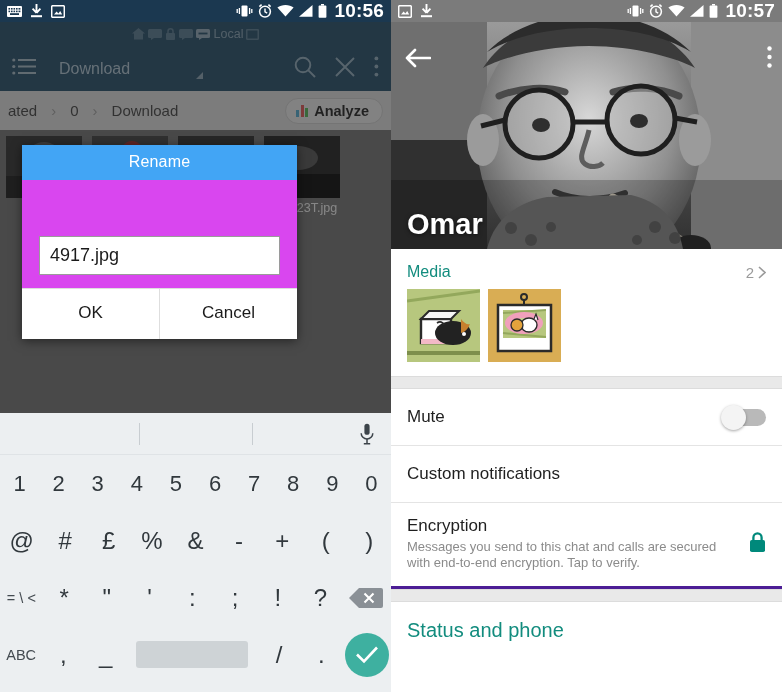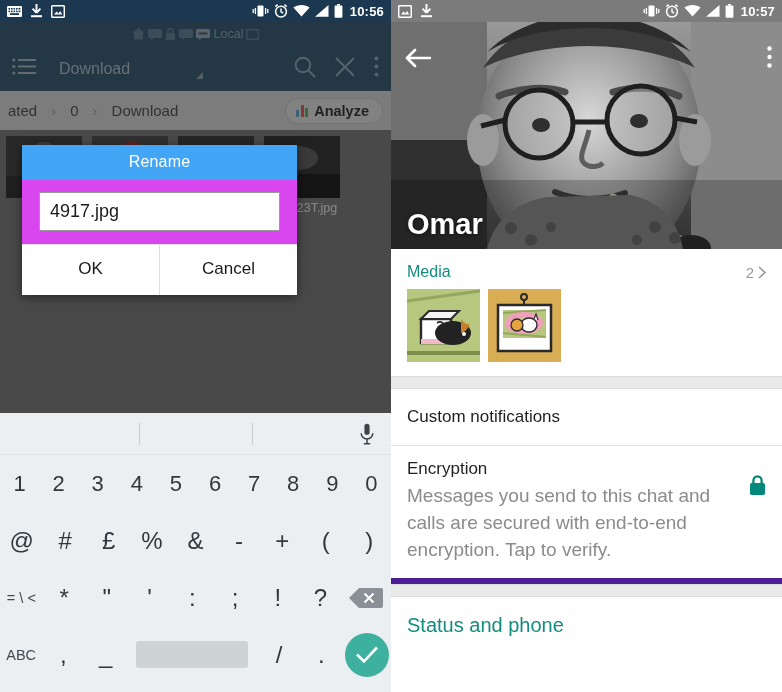--- a/index.html
+++ b/index.html
@@ -12,21 +12,21 @@
   .panel { width: 391px; height: 692px; position: relative; overflow: hidden; }
 
   
   .statusbar {
     height: 22px; display: flex; align-items: center;
     padding: 0 7px; font-size: 13px; font-weight: bold;
     color: #ffffff; position: relative; z-index: 40;
   }
   .sb-left { display: flex; align-items: center; gap: 8px; }
   .sb-right { margin-left: auto; display: flex; align-items: center; gap: 5px; }
-  .sb-time { font-size: 13px; letter-spacing: .2px; margin-left: 2px; }
+  .sb-time { font-size: 19px; letter-spacing: .2px; margin-left: 2px; }
   .sb-ic { display: inline-flex; align-items: center; }
 
   
   .left { background: #6e6e6e; }
   .left .statusbar { background: #1b3850; }
 
   .fm-tabstrip {
     position: absolute; top: 22px; left: 0; right: 0; height: 24px;
     background: #1e4763; display: flex; align-items: center;
     justify-content: center; gap: 3px; z-index: 30;
@@ -89,21 +89,21 @@
   
   .dlg {
     position: absolute; left: 22px; top: 145px; width: 275px;
     background: #d946ef; z-index: 50;
     box-shadow: 0 2px 10px rgba(0,0,0,.5);
   }
   .dlg-title {
     background: #42a5f5; color: #fff; font-size: 16px;
     text-align: center; padding: 8px 0 9px; letter-spacing: .2px;
   }
-  .dlg-field { padding: 12px 17px 13px; }
+  .dlg-field { padding: 12px 17px 13px; margin-top: 44px; }
   .dlg-input {
     width: 100%; border: 1px solid #9a9a9a; background: #fff;
     font-size: 18px; color: #1a1a1a; padding: 8px 10px;
     font-family: "Liberation Sans", sans-serif; outline: none; border-radius: 0;
   }
   .dlg-btns { display: flex; border-top: 1px solid #dedede; }
   .dlg-btn {
     flex: 1; text-align: center; padding: 14px 0 16px;
     font-size: 17px; color: #1a1a1a; background: #fff;
   }
@@ -171,24 +171,24 @@
   .wa-row-label { font-size: 17px; color: #1f1f1f; }
   .toggle {
     margin-left: auto; width: 44px; height: 17px; border-radius: 9px;
     background: #b9b9b9; position: relative;
   }
   .toggle .knob {
     position: absolute; left: -1px; top: -4px; width: 25px; height: 25px;
     border-radius: 50%; background: #f4f4f4; box-shadow: 0 1px 3px rgba(0,0,0,.35);
   }
   .wa-enc { display: flex; align-items: flex-start; padding: 13px 16px 15px;
-            border-bottom: 6px solid #4c1d95; background: #fff; }
+            border-bottom: 3px solid #4c1d95; background: #fff; }
   .wa-enc-txt { flex: 1; padding-right: 14px; }
   .wa-enc-title { font-size: 17px; color: #1f1f1f; margin-bottom: 3px; }
-  .wa-enc-desc { font-size: 19px; color: #8b8b8b; line-height: 27px; }
+  .wa-enc-desc { font-size: 13px; color: #8b8b8b; line-height: 16px; }
   .wa-enc-ic { padding-top: 16px; }
   .wa-status-sec { padding: 17px 16px 0; }
   .wa-status-title { color: #128c7e; font-size: 20px; }
 </style>
 </head>
 <body>
 
 <div class="screen">
 
   <div class="panel left">
@@ -648,20 +648,26 @@
               <ellipse cx="41" cy="36" rx="8" ry="7" fill="#fff" stroke="#2a2a2a" stroke-width="1.4"></ellipse>
               <path d="M46 30l2-5 2 6" fill="#fff" stroke="#2a2a2a" stroke-width="1.2"></path>
               <circle cx="29" cy="36" r="6" fill="#e4a33c" stroke="#2a2a2a" stroke-width="1.3"></circle>
             </svg>
           </div>
         </div>
       </div>
 
       <div class="wa-gap"></div>
 
+      <div class="wa-row">
+        <span class="wa-row-label">Mute</span>
+        <span class="toggle">
+            <span class="knob"></span>
+          </span>
+      </div>
 
       <div class="wa-row">
         <span class="wa-row-label">Custom notifications</span>
       </div>
 
       <div class="wa-enc">
         <span class="wa-enc-txt">
           <span class="wa-enc-title" style="display:block">Encryption</span>
           <span class="wa-enc-desc" style="display:block">Messages you send to this chat and calls are secured with end-to-end encryption. Tap to verify.</span>
         </span>

